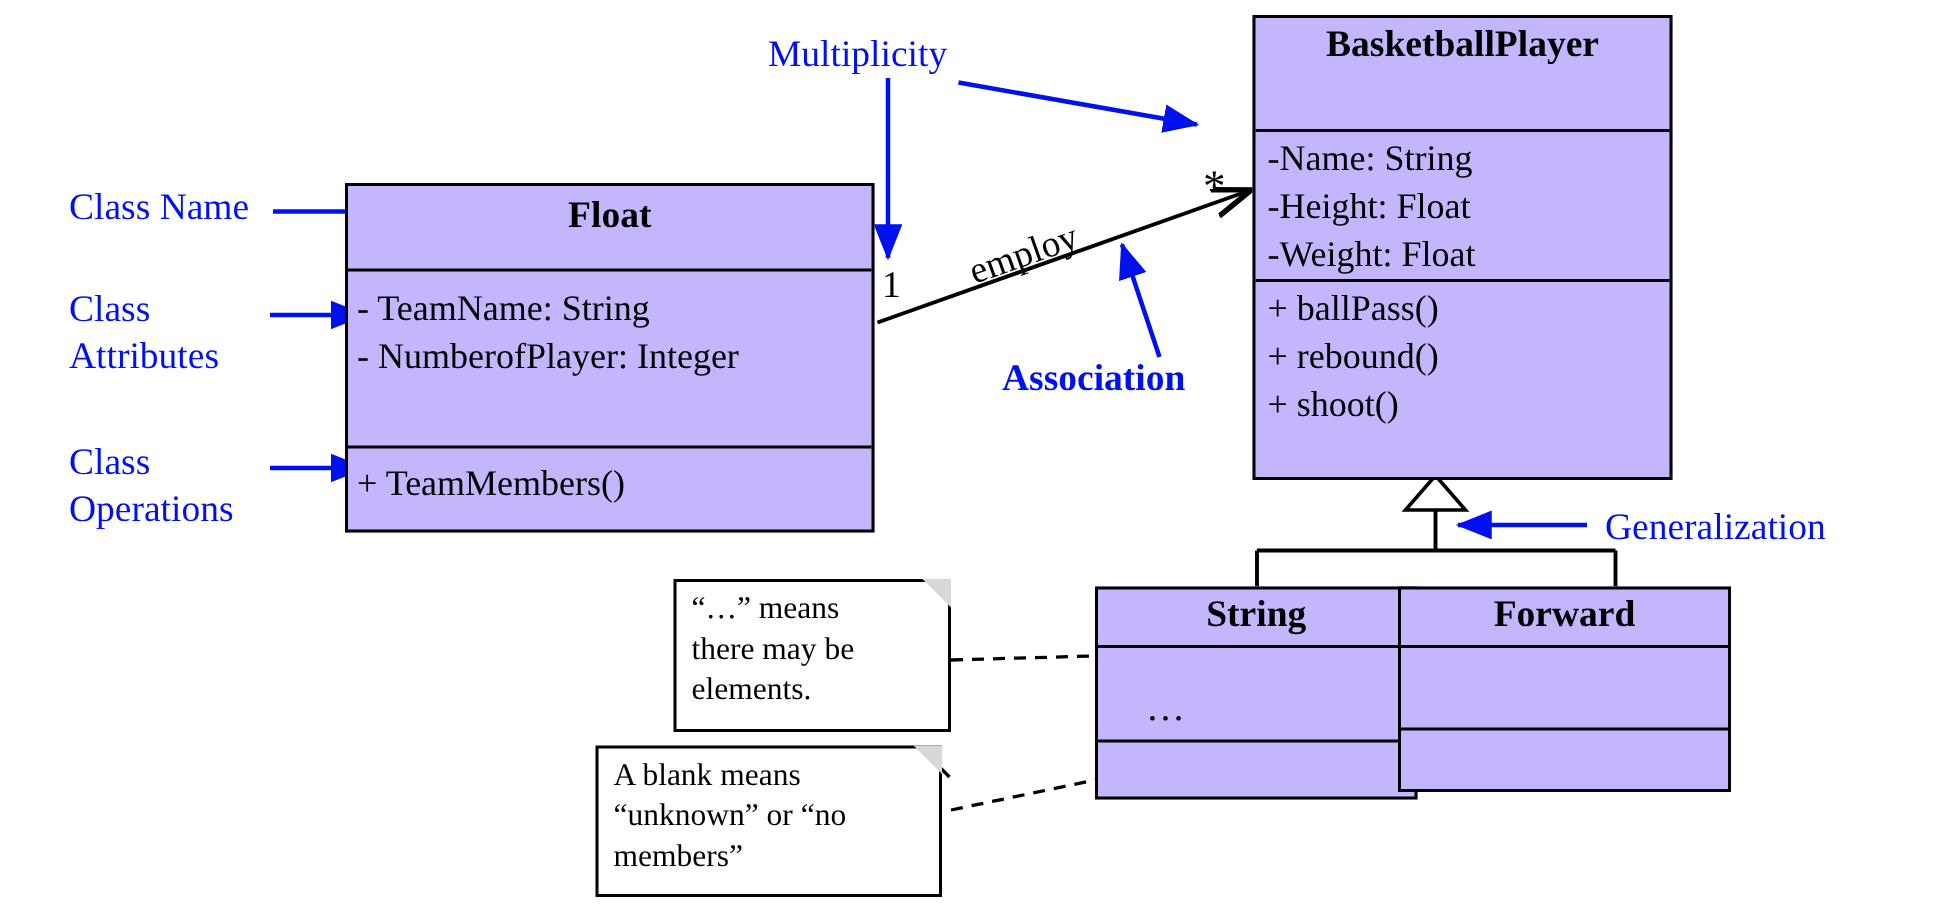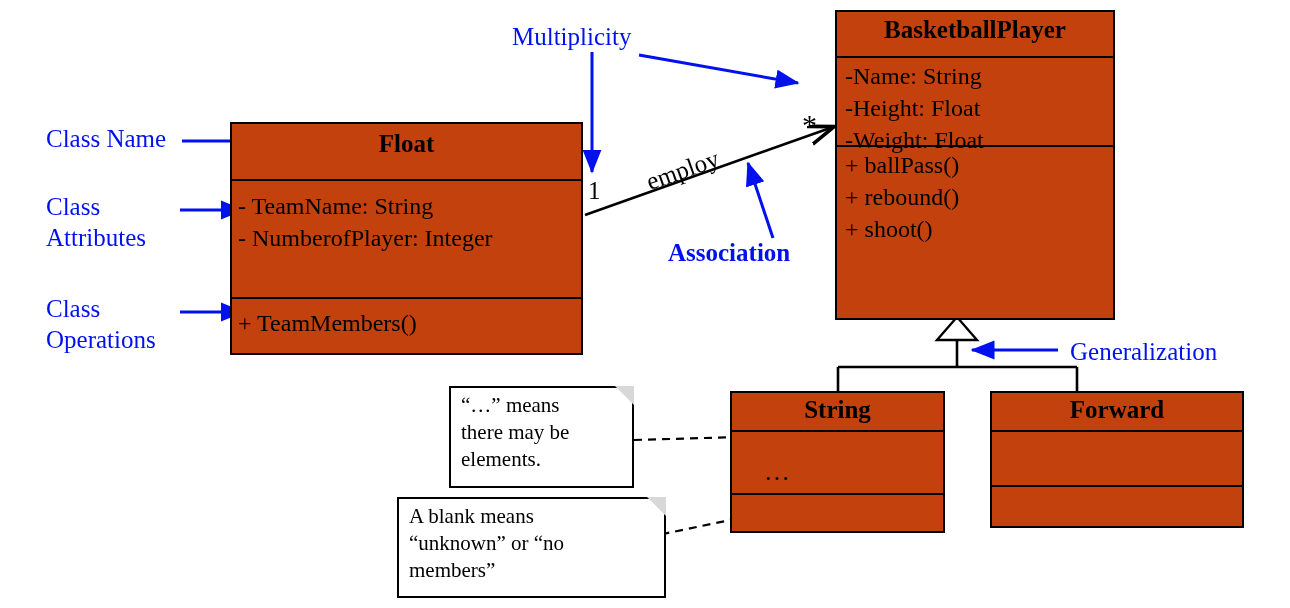--- a/index.html
+++ b/index.html
@@ -19,21 +19,21 @@
     position: absolute;
     left: 0;
     top: 0;
     width: 1290px;
     height: 608px;
     pointer-events: none;
   }
   .uml-box {
     position: absolute;
     border: 2.5px solid #000;
-    background: #c2410c;
+    background: #c4b5fd;
     box-sizing: border-box;
   }
   .uml-title {
     text-align: center;
     font-weight: bold;
     font-size: 25px;
     line-height: 1.1;
     padding-top: 6px;
     color: #000;
     box-sizing: border-box;
@@ -180,54 +180,54 @@
       <div class="uml-line">- TeamName: String</div>
       <div class="uml-line">- NumberofPlayer: Integer</div>
     </div>
     <div class="uml-divider uml-compartment" style="height:72px; padding-top:9px;">
       <div class="uml-line">+ TeamMembers()</div>
     </div>
   </div>
 
   <div class="uml-box" style="left:835px; top:10px; width:280px; height:310px;">
     <div class="uml-title" style="height:44px; padding-top:4px;">BasketballPlayer</div>
-    <div class="uml-divider uml-compartment" style="height:89px; padding-top:3px; padding-left:8px;">
+    <div class="uml-divider uml-compartment" style="height:100px; padding-top:3px; padding-left:8px;margin-top:30px;">
       <div class="uml-line">-Name: String</div>
       <div class="uml-line">-Height: Float</div>
       <div class="uml-line">-Weight: Float</div>
     </div>
     <div class="uml-divider uml-compartment" style="height:150px; padding-top:3px; padding-left:8px;">
       <div class="uml-line">+ ballPass()</div>
       <div class="uml-line">+ rebound()</div>
       <div class="uml-line">+ shoot()</div>
     </div>
   </div>
 
   <div class="uml-box" style="left:730px; top:391px; width:215px; height:142px;">
     <div class="uml-title" style="height:37px; padding-top:3px;">String</div>
     <div class="uml-divider uml-compartment" style="height:63px; padding-left:32px; padding-top:27px;">
       <div class="uml-line dots">…</div>
     </div>
     <div class="uml-divider uml-compartment" style="height:40px;"></div>
   </div>
 
-  <div class="uml-box" style="left:990px; top:391px; width:254px; height:137px;">
+  <div class="uml-box" style="left:932px; top:391px; width:222px; height:137px;">
     <div class="uml-title" style="height:37px; padding-top:3px;">Forward</div>
     <div class="uml-divider uml-compartment" style="height:55px;"></div>
     <div class="uml-divider uml-compartment" style="height:42px;"></div>
   </div>
 
   <div class="note-box" style="left:449px; top:386px; width:185px; height:102px;">
     <div class="note-fold"></div>
     <div style="white-space:pre-line;">“…” means
 there may be
 elements.</div>
   </div>
 
-  <div class="note-box" style="left:397px; top:497px; width:269px; height:101px;">
+  <div class="note-box" style="left:397px; top:497px; width:231px; height:101px;">
     <div class="note-fold"></div>
     <div style="white-space:pre-line;">A blank means
 “unknown” or “no
 members”</div>
   </div>
 
   <div class="blue-label" style="left:46px; top:124px;">Class Name</div>
 
   <div class="blue-label" style="left:46px; top:192px;">Class
 Attributes</div>

